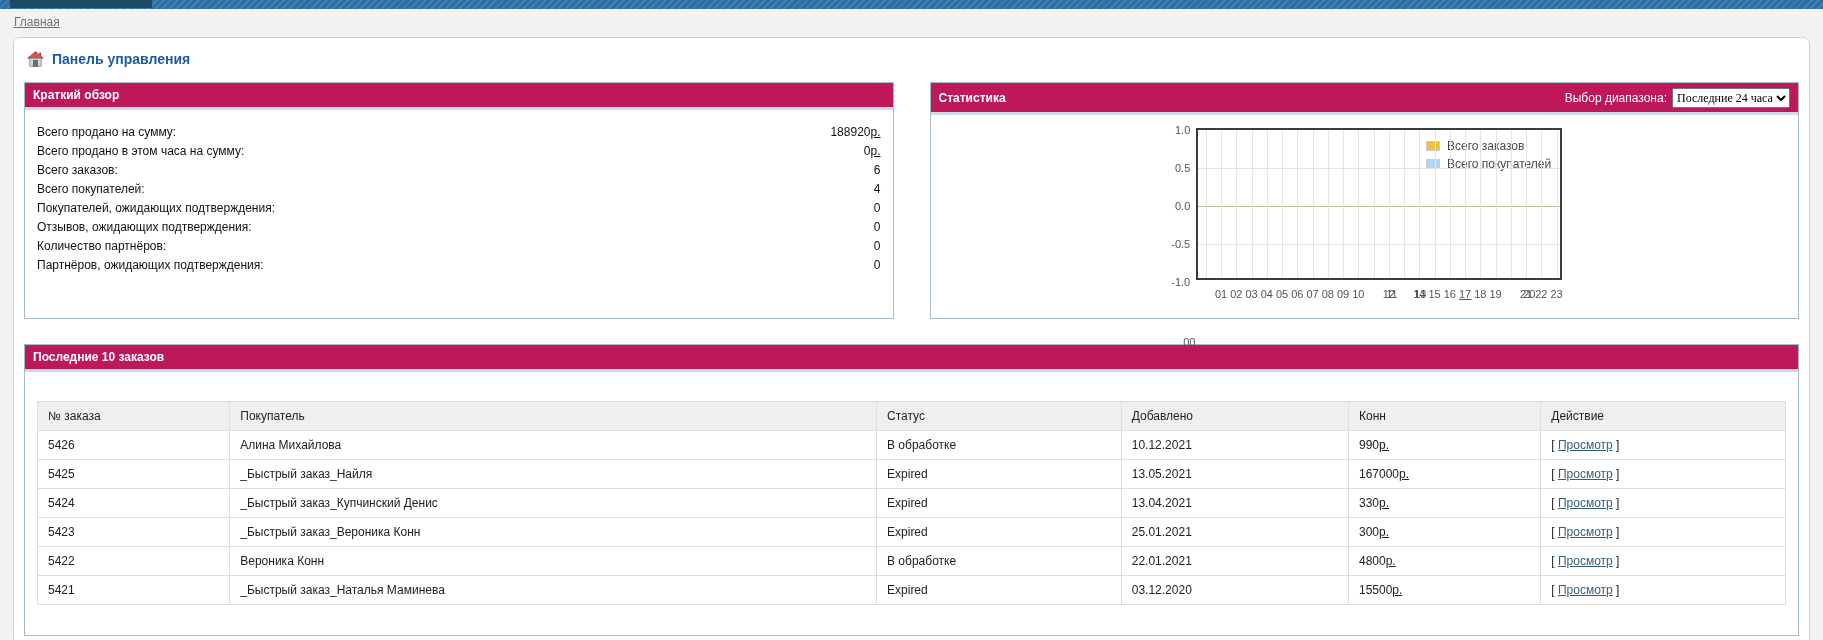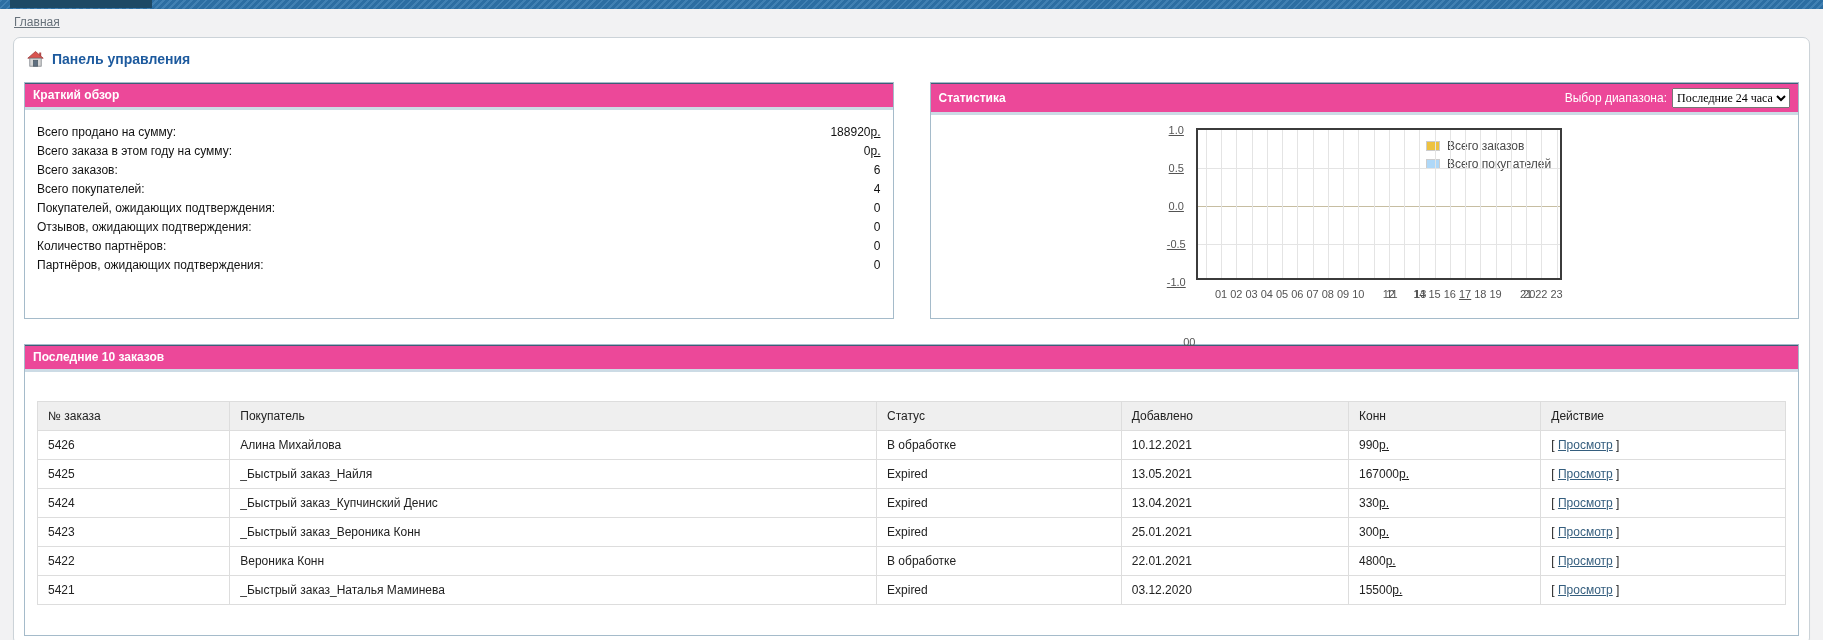--- a/index.html
+++ b/index.html
@@ -26,39 +26,39 @@
     box-shadow:0 1px 1px rgba(0,0,0,0.05);
     padding-bottom:8px;
   }
   .heading { padding:13px 13px 15px; display:flex; align-items:center; }
   .heading .hicon { margin-right:8px; display:inline-flex; }
   .heading .title { font-size:14px; font-weight:bold; color:#1d5a9e; }
 
   .panels { display:flex; gap:36px; padding:0 10px; }
   .panel { flex:1; border:1px solid #a5bbca; background:#fff; }
   .panel-head {
-    background:#ec4899; border-top:1px solid #3e5d77; border-bottom:3px solid #ccdbe5;
+    background:#be185d; border-top:1px solid #3e5d77; border-bottom:3px solid #ccdbe5;
     color:#ffffff; font-weight:bold; font-size:12px; padding:4px 8px;
     display:flex; align-items:center; line-height:15px;
   }
   .panel-body { padding:13px 12px; }
   .ov-body { height:203px; }
   .ov-row { display:flex; justify-content:space-between; line-height:19px; font-size:12px; color:#111; }
   .cur { text-decoration:underline; }
 
   
   .range { margin-left:auto; display:flex; align-items:center; gap:5px; font-weight:normal; font-size:12px; color:#fff; }
   .range select { font-family:Liberation Serif, serif; font-size:12px; height:20px; }
   .stat-body { position:relative; height:203px; padding:0; }
   .chart-wrap { position:absolute; left:50%; transform:translateX(-50%); top:13px; width:404px; height:176px; }
   .plot { position:absolute; left:34px; top:0; width:366px; height:152px; border:2px solid #3b3b3b; background:#fff; }
   .gridv { position:absolute; top:0; bottom:0; width:1px; background:#e4e4e4; }
   .gridh { position:absolute; left:0; right:0; height:1px; background:#e4e4e4; }
   .gridh.zero { background:#c6bda1; }
-  .ytick { position:absolute; left:0; width:28px; text-align:center; font-size:11px; color:#545454;text-decoration:underline; }
+  .ytick { position:absolute; left:0; width:28px; text-align:right; font-size:11px; color:#545454; }
   .xtick { position:absolute; top:160px; width:22px; text-align:center; font-size:11px; color:#545454; }
   .legend {
     position:absolute; top:5px; right:5px; background:rgba(255,255,255,0.85);
     padding:2px 4px; font-size:12px; color:#4a4a4a;
   }
   .legend-item { display:flex; align-items:center; gap:7px; line-height:18px; }
   .swatch { width:14px; height:10px; border:1px solid #cccccc; display:inline-block; background:#fff; }
 
   
   .orders { margin:25px 10px 0; }
@@ -101,21 +101,21 @@
     <div class="panel">
       <div class="panel-head">
         <span>Краткий обзор</span>
       </div>
       <div class="panel-body ov-body">
         <div class="ov-row">
           <span>Всего продано на сумму:</span>
           <span><span>188920</span><span class="cur">р.</span></span>
         </div>
         <div class="ov-row">
-          <span>Всего заказа в этом году на сумму:</span>
+          <span>Всего продано в этом часа на сумму:</span>
           <span><span>0</span><span class="cur">р.</span></span>
         </div>
         <div class="ov-row">
           <span>Всего заказов:</span>
           <span><span>6</span><span class="cur"></span></span>
         </div>
         <div class="ov-row">
           <span>Всего покупателей:</span>
           <span><span>4</span><span class="cur"></span></span>
         </div>

